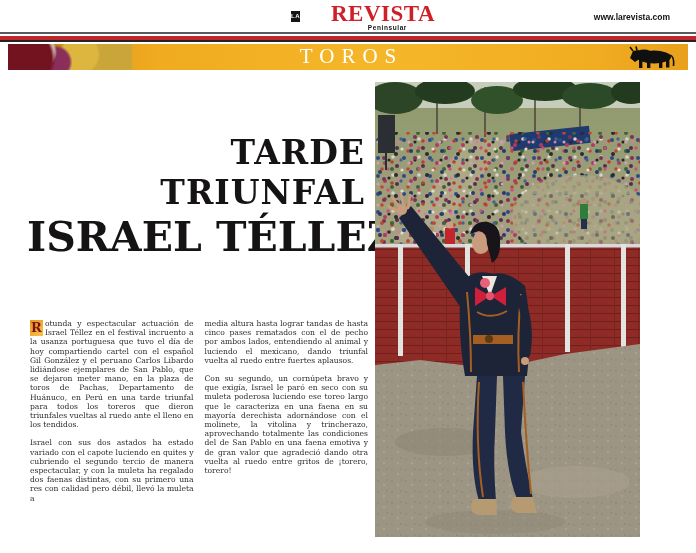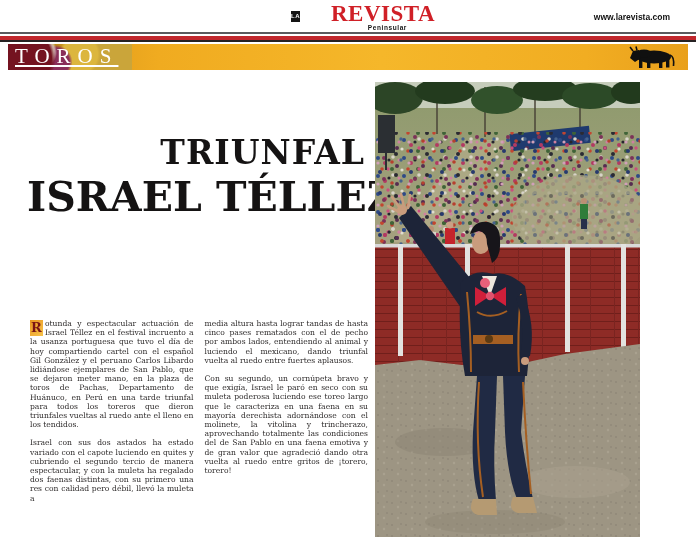--- a/index.html
+++ b/index.html
@@ -29,22 +29,22 @@
           background:linear-gradient(90deg,#cf8d18,#f0ab20 22%,#f5b72a 55%,#f1ad22 85%,#e9a01c);}
   .collage{position:absolute;left:0;top:0;width:124px;height:26px;
      background:
        radial-gradient(circle at 12% 55%, #741320 0 26%, rgba(116,19,32,0) 30%),
        radial-gradient(circle at 26% 30%, #e9e3d3 0 14%, rgba(233,227,211,0) 18%),
        radial-gradient(circle at 38% 70%, #8a2f5a 0 18%, rgba(138,47,90,0) 22%),
        radial-gradient(circle at 30% 80%, #c23a3a 0 12%, rgba(194,58,58,0) 16%),
        radial-gradient(circle at 58% 40%, #dcb63e 0 24%, rgba(220,182,62,0) 28%),
        radial-gradient(circle at 80% 60%, #caa53a 0 28%, rgba(202,165,58,0) 34%),
        linear-gradient(90deg,#7c4f0e,#c8921c 45%,#eec33f);}
-  .banner-title{position:absolute;left:0;right:0;top:0;height:32px;line-height:27px;text-align:left;
-     color:#ffffff;font:400 21px "Liberation Serif",serif;letter-spacing:7px;text-indent:7px;text-decoration:underline;}
+  .banner-title{position:absolute;left:0;right:0;top:0;height:32px;line-height:27px;text-align:center;
+     color:#ffffff;font:400 21px "Liberation Serif",serif;letter-spacing:7px;text-indent:7px;}
   .bull{position:absolute;right:6px;top:2px;}
 
   
   .headline{position:absolute;left:27px;top:133px;width:338px;text-align:right;color:#151313;}
   .hl-line{font:700 33px "DejaVu Serif",serif;line-height:40px;letter-spacing:1px;}
   .hl-name{font:700 41px "DejaVu Serif",serif;line-height:46px;letter-spacing:0;margin-top:1px;white-space:nowrap;}
 
   
   .cols{position:absolute;left:30px;top:319px;width:338px;display:flex;gap:11px;}
   .col{width:164px;font-size:7.6px;line-height:9.2px;text-align:justify;color:#2e2b2b;}
@@ -90,20 +90,21 @@
         <rect x="37" y="15" width="3.4" height="7.5"></rect>
         <rect x="44" y="13.5" width="3.4" height="8"></rect>
         <path d="M11,5 L8,1" stroke="#101010" stroke-width="1.6" fill="none"></path>
         <path d="M15,4.5 L14,0.5" stroke="#101010" stroke-width="1.6" fill="none"></path>
         <path d="M48,9 q4.5,1.5 3.5,11" stroke="#101010" stroke-width="1.6" fill="none"></path>
       </g>
     </svg>
   </div>
 
   <div class="headline">
+    <div class="hl-line">TARDE</div>
     <div class="hl-line">TRIUNFAL</div>
     <div class="hl-name">ISRAEL TÉLLEZ</div>
   </div>
 
   <div class="cols">
     <div class="col">
       <p><span class="dropcap">R</span><span>otunda y espectacular actuación de Israel Téllez en el festival incruento a la usanza portuguesa que tuvo el día de hoy compartiendo cartel con el español Gil González y el peruano Carlos Libardo lidiándose ejemplares de San Pablo, que se dejaron meter mano,  en la plaza de toros de Pachas, Departamento de Huánuco, en Perú en una tarde triunfal para todos los toreros que dieron triunfales vueltas al ruedo ante el lleno en los tendidos.</span></p>
       <p>Israel con sus dos astados ha estado variado con el capote luciendo en quites y cubriendo el segundo tercio de manera espectacular, y con la muleta ha regalado dos faenas distintas, con su primero una res con calidad pero débil, llevó la muleta a</p>
     </div>
     <div class="col">

